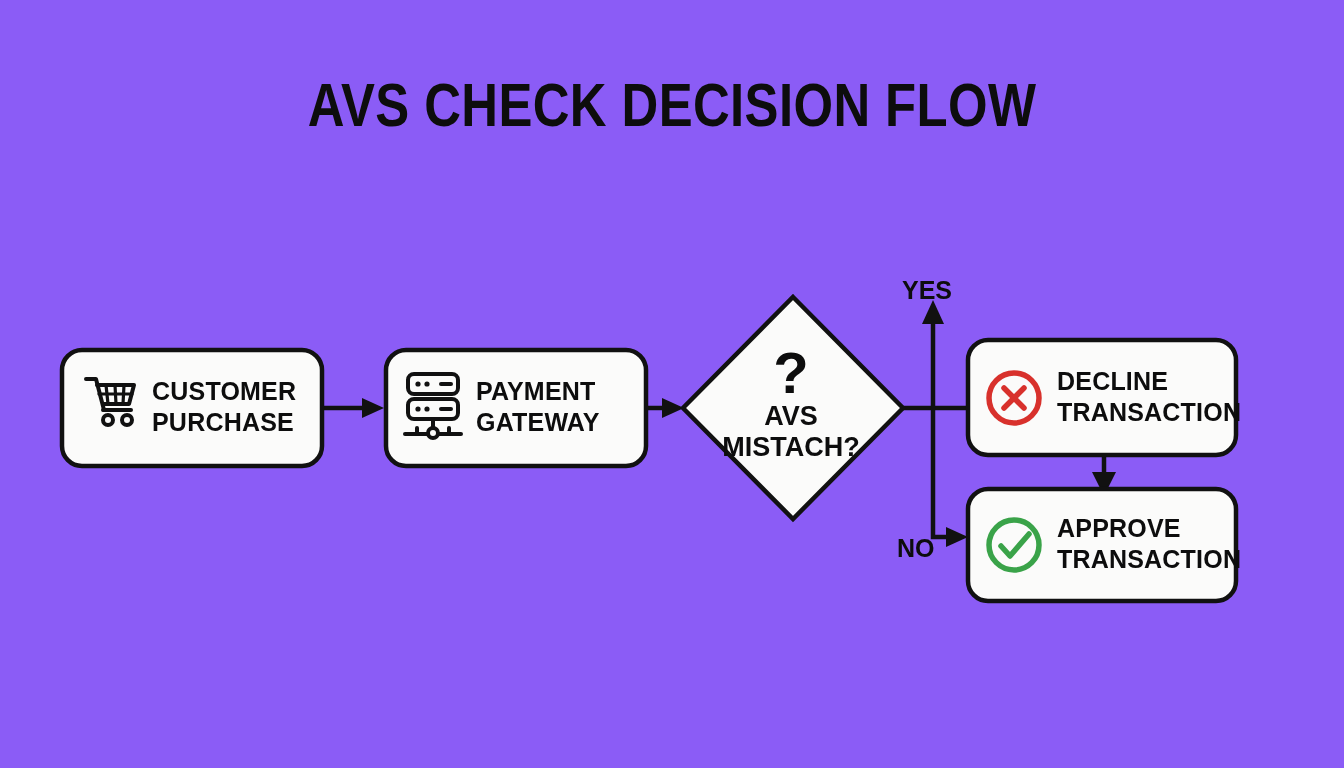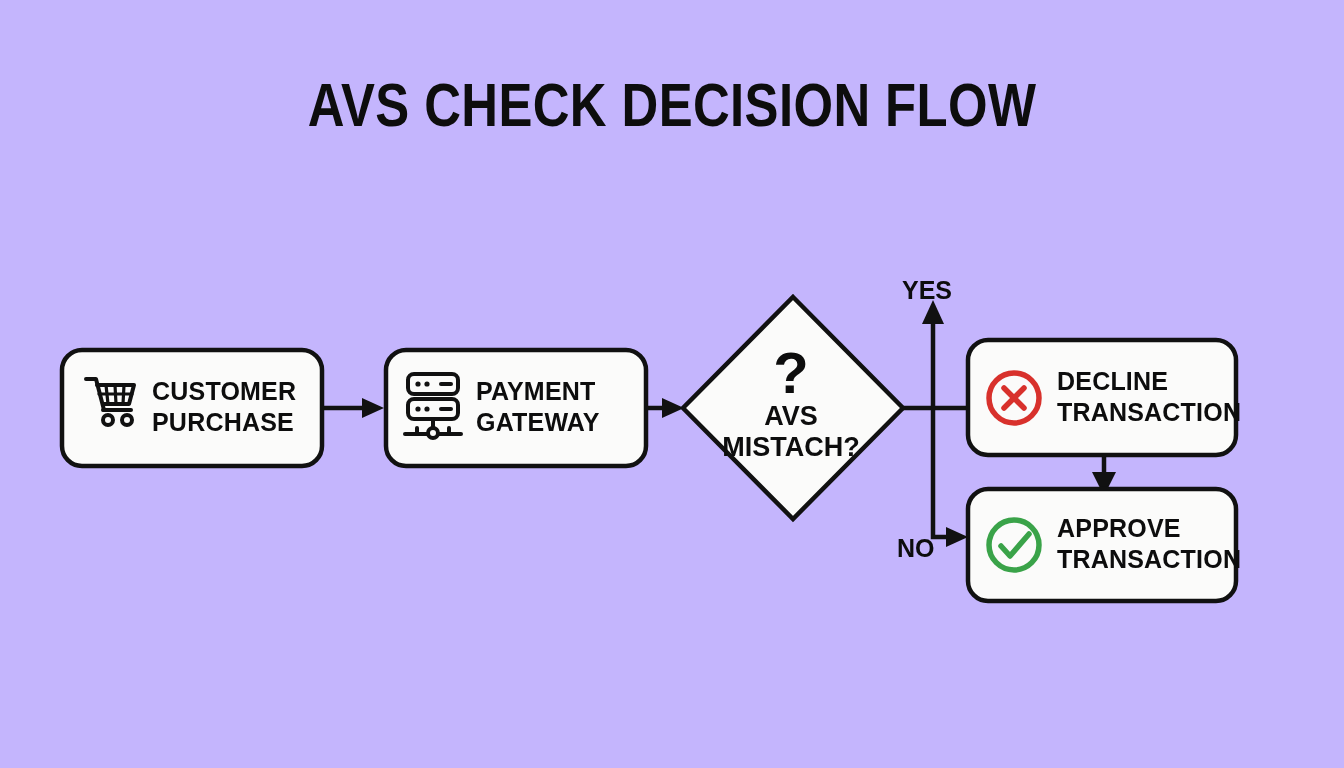--- a/index.html
+++ b/index.html
@@ -10,21 +10,21 @@
     width: 1344px;
     height: 768px;
     background: #fbfbfa;
     font-family: "Liberation Sans", sans-serif;
     overflow: hidden;
   }
   #stage {
     position: relative;
     width: 1344px;
     height: 768px;
-    background: #c4b5fd;
+    background: #8b5cf6;
   }
   #diagram-title {
     position: absolute;
     top: 72px;
     left: 0;
     width: 1344px;
     text-align: center;
     font-family: "Liberation Sans", sans-serif;
     font-weight: bold;
     font-size: 62px;

